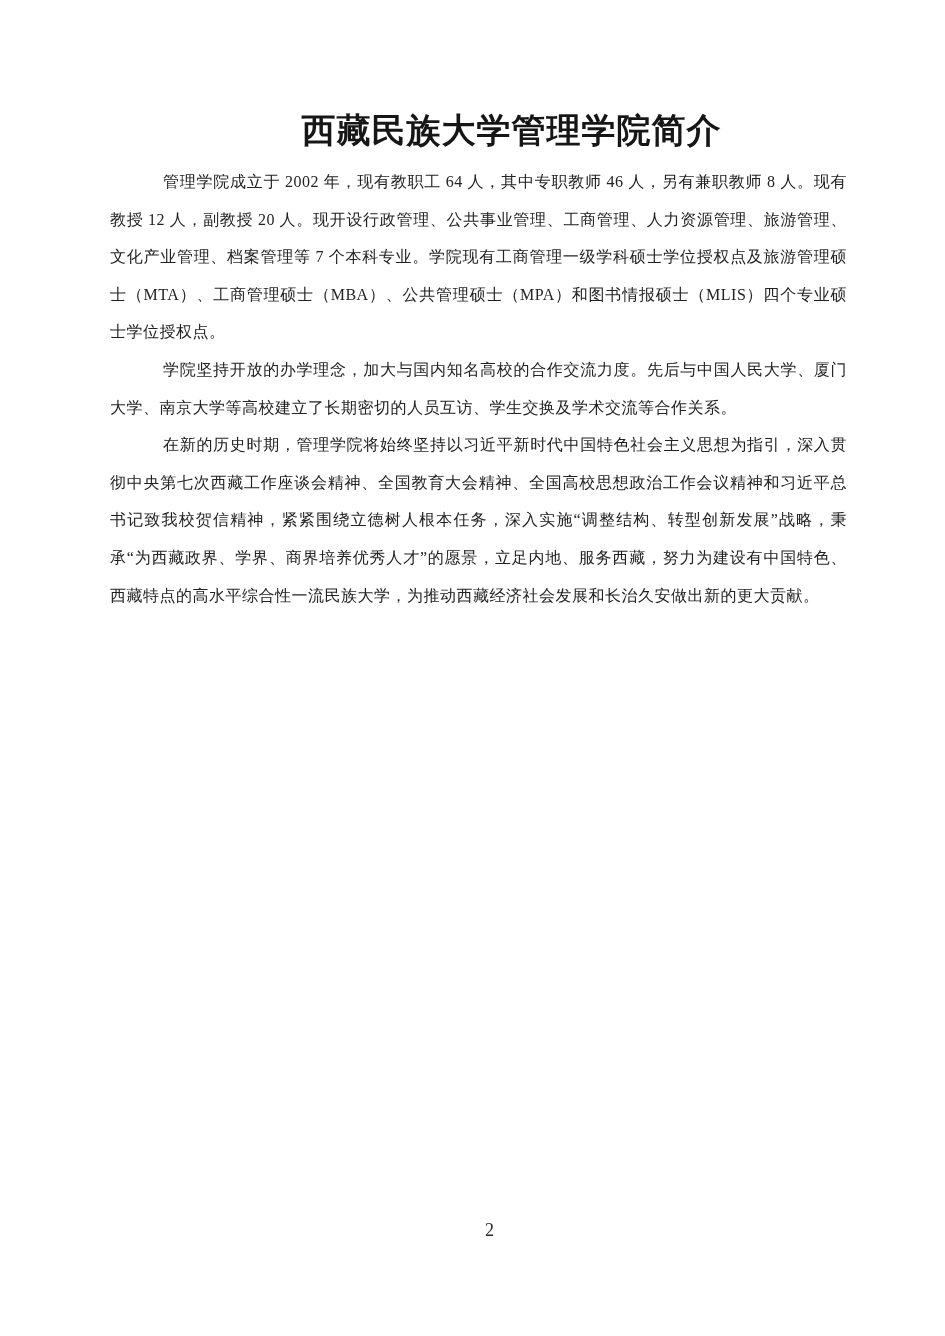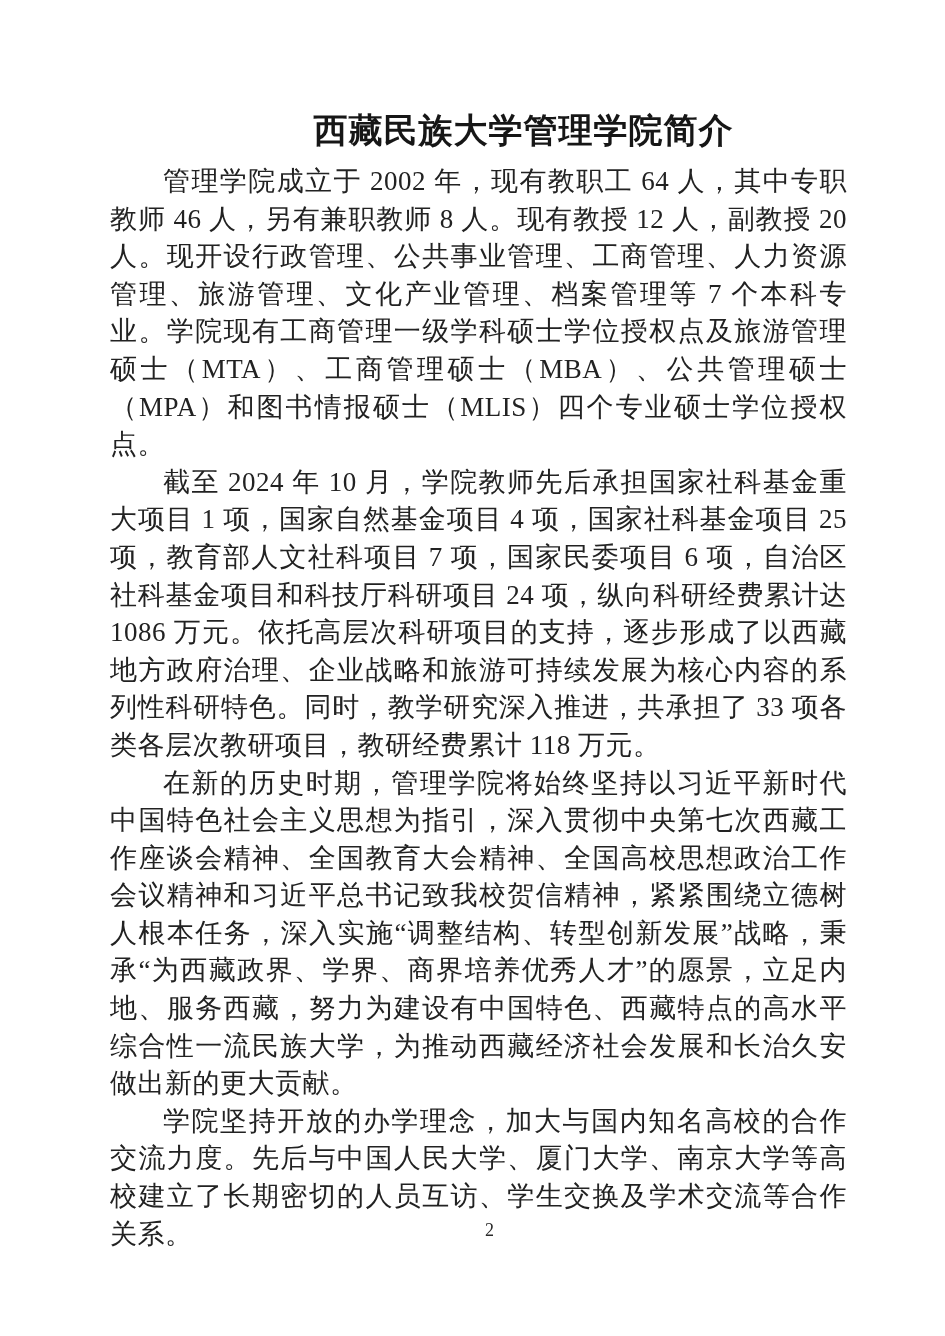--- a/index.html
+++ b/index.html
@@ -12,42 +12,42 @@
     width: 945px;
     height: 1336px;
     background: #ffffff;
     overflow: hidden;
     font-family: "Liberation Serif", "DejaVu Serif", serif;
     color: #1f1f1f;
   }
   .doc-title {
     position: absolute;
     top: 106px;
-    left: 122px;
+    left: 110px;
     width: 737px;
     margin: 0;
     text-align: center;
     
     text-indent: 66px;
     font-size: 34px;
     line-height: 50px;
     font-weight: 700;
     color: #161616;
     letter-spacing: 1px;
     white-space: nowrap;
   }
   .doc-body {
     position: absolute;
     top: 163px;
     left: 110px;
     width: 737px;
   }
   .doc-body p {
     margin: 0;
-    font-size: 27px;
+    font-size: 16px;
     line-height: 37.6px;
     text-align: justify;
     text-justify: inter-ideograph;
     text-indent: 53px;
     letter-spacing: 0.5px;
     color: #222222;
   }
   .page-number {
     position: absolute;
     top: 1217px;
@@ -62,20 +62,19 @@
 </style>
 </head>
 <body>
 
 <div class="page">
 
   <h1 class="doc-title">西藏民族大学管理学院简介</h1>
 
   <div class="doc-body">
     <p>管理学院成立于 2002 年，现有教职工 64 人，其中专职教师 46 人，另有兼职教师 8 人。现有教授 12 人，副教授 20 人。现开设行政管理、公共事业管理、工商管理、人力资源管理、旅游管理、文化产业管理、档案管理等 7 个本科专业。学院现有工商管理一级学科硕士学位授权点及旅游管理硕士（MTA）、工商管理硕士（MBA）、公共管理硕士（MPA）和图书情报硕士（MLIS）四个专业硕士学位授权点。</p>
-    <p>截至 2024 年 10 月，学院教师先后承担国家社科基金重大项目 1 项，国家自然基金项目 4 项，国家社科基金项目 25 项，教育部人文社科项目 7 项，国家民委项目 6 项，自治区社科基金项目和科技厅科研项目 24 项，纵向科研经费累计达 1086 万元。依托高层次科研项目的支持，逐步形成了以西藏地方政府治理、企业战略和旅游可持续发展为核心内容的系列性科研特色。同时，教学研究深入推进，共承担了 33 项各类各层次教研项目，教研经费累计 118 万元。</p>
+    <p>学院坚持开放的办学理念，加大与国内知名高校的合作交流力度。先后与中国人民大学、厦门大学、南京大学等高校建立了长期密切的人员互访、学生交换及学术交流等合作关系。</p>
     <p>在新的历史时期，管理学院将始终坚持以习近平新时代中国特色社会主义思想为指引，深入贯彻中央第七次西藏工作座谈会精神、全国教育大会精神、全国高校思想政治工作会议精神和习近平总书记致我校贺信精神，紧紧围绕立德树人根本任务，深入实施“调整结构、转型创新发展”战略，秉承“为西藏政界、学界、商界培养优秀人才”的愿景，立足内地、服务西藏，努力为建设有中国特色、西藏特点的高水平综合性一流民族大学，为推动西藏经济社会发展和长治久安做出新的更大贡献。</p>
-    <p>学院坚持开放的办学理念，加大与国内知名高校的合作交流力度。先后与中国人民大学、厦门大学、南京大学等高校建立了长期密切的人员互访、学生交换及学术交流等合作关系。</p>
   </div>
 
   <div class="page-number">2</div>
 
 </div>
 
 </body></html>

